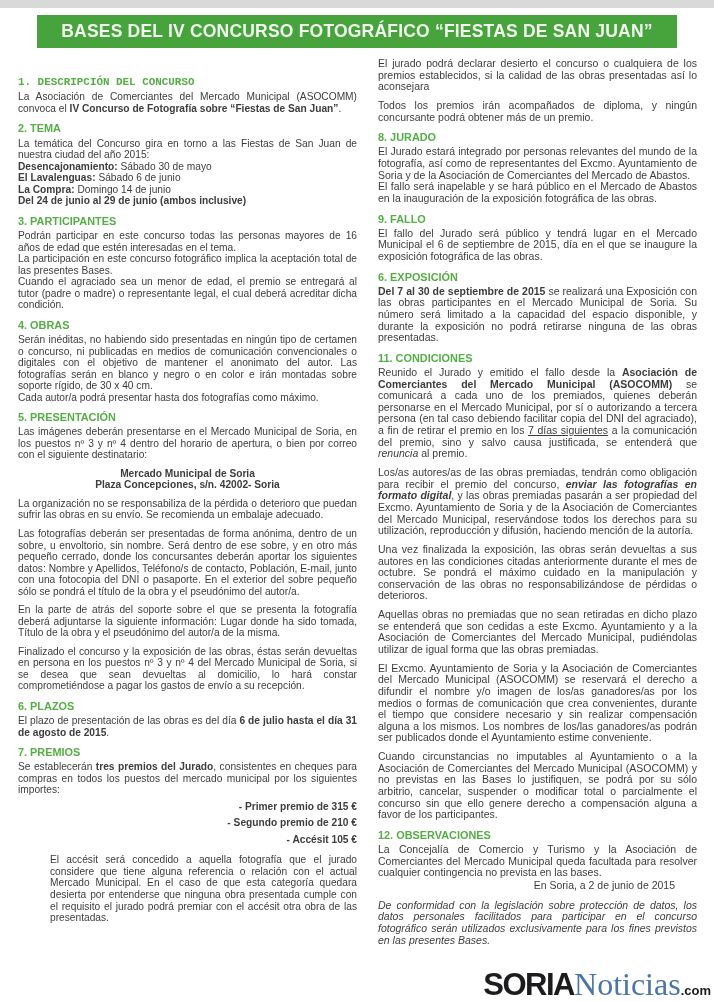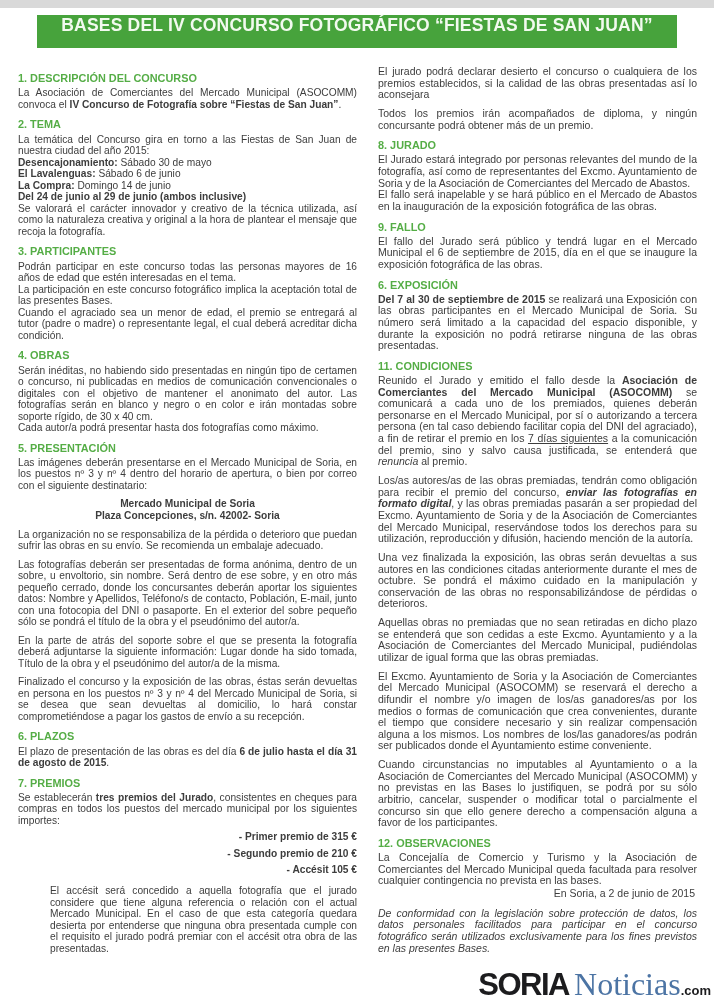--- a/index.html
+++ b/index.html
@@ -1,43 +1,43 @@
 <!DOCTYPE html>
 <html><head>
 <meta charset="utf-8">
 <style>
   html,body{margin:0;padding:0;background:#fff;}
   .page{position:relative;width:714px;height:1001px;background:#ffffff;overflow:hidden;
         font-family:"Liberation Sans",sans-serif;color:#3d3d3d;}
   .top-strip{height:8px;background:#d9d9d9;}
-  .title-bar{margin:7px 37px 8px 37px;height:33px;background:#47a33c;
-             display:flex;justify-content:center;}
+  .title-bar{margin:7px 37px 0 37px;height:33px;background:#47a33c;
+             display:flex;align-items:center;justify-content:center;}
   .title-bar span{color:#f2faef;font-weight:bold;font-size:17.5px;letter-spacing:.2px;}
   .cols{display:flex;gap:21px;padding:10px 17px 0 18px;align-items:flex-start;}
   .col{text-align:justify;}
   .col-left{width:339px;font-size:10.2px;line-height:1.13;}
   .col-right{width:319px;font-size:10.5px;line-height:1.11;}
   .sec-title{color:#55ad46;font-weight:bold;font-size:10.9px;margin:8px 0 3px;text-align:left;}
-  .col > .sec-title:first-child{margin-top:6px;}
+  .col > .sec-title:first-child{margin-top:18px;font-family:Liberation Mono, monospace;}
   .para{margin:0 0 7px 0;}
   .k-line{margin:0;}
   .k-center{margin:0;text-align:center;font-weight:bold;}
   .k-center + .k-p{margin-top:7px;}
   .k-bullet{margin:5px 0 5px 30px;font-weight:bold;text-align:right;}
   .k-bullet + .k-p{margin-top:9px;margin-left:32px;}
-  .k-right{text-align:right;margin:1px 2px 8px 0;}
+  .k-right{text-align:right;margin:1px 22px 8px 0;}
   .k-pi{font-style:italic;margin:2px 0 6px 0;}
   .s-b{font-weight:bold;}
   .s-i{font-style:italic;}
   .s-bi{font-weight:bold;font-style:italic;}
   .s-u{text-decoration:underline;}
   .footer-logo{position:absolute;right:3px;bottom:1px;white-space:nowrap;background:#fff;
                padding-left:8px;line-height:1;}
   .brand-soria{font-weight:bold;font-size:31px;color:#1c1c1e;letter-spacing:-1.5px;}
-  .brand-noticias{font-family:"Liberation Serif",serif;font-size:32px;color:#4c74a4;margin-left:5px;}
+  .brand-noticias{font-family:"Liberation Serif",serif;font-size:32px;color:#4c74a4;}
   .brand-tld{font-weight:bold;font-size:13px;color:#1c1c1e;}
 </style>
 </head>
 <body>
 
 <div class="page">
   <div class="top-strip"></div>
 
   <div class="title-bar">
     <span>BASES DEL IV CONCURSO FOTOGRÁFICO “FIESTAS DE SAN JUAN”</span>
@@ -46,21 +46,20 @@
   <div class="cols">
     <div class="col col-left">
         <div class="sec-title">1. DESCRIPCIÓN DEL CONCURSO</div>
         <div class="para k-p"><span>La Asociación de Comerciantes del Mercado Municipal (ASOCOMM) convoca el </span><span class="s-b">IV Concurso de Fotografía sobre “Fiestas de San Juan”</span><span>.</span></div>
         <div class="sec-title">2. TEMA</div>
         <div class="para k-line"><span>La temática del Concurso gira en torno a las Fiestas de San Juan de nuestra ciudad del año 2015:</span></div>
         <div class="para k-line"><span class="s-b">Desencajonamiento:</span><span> Sábado 30 de mayo</span></div>
         <div class="para k-line"><span class="s-b">El Lavalenguas:</span><span> Sábado 6 de junio</span></div>
         <div class="para k-line"><span class="s-b">La Compra:</span><span> Domingo 14 de junio</span></div>
         <div class="para k-line"><span class="s-b">Del 24 de junio al 29 de junio (ambos inclusive)</span></div>
-        <div class="para k-p"><span>Se valorará el carácter innovador y creativo de la técnica utilizada, así como la naturaleza creativa y original a la hora de plantear el mensaje que recoja la fotografía.</span></div>
         <div class="sec-title">3. PARTICIPANTES</div>
         <div class="para k-line"><span>Podrán participar en este concurso todas las personas mayores de 16 años de edad que estén interesadas en el tema.</span></div>
         <div class="para k-line"><span>La participación en este concurso fotográfico implica la aceptación total de las presentes Bases.</span></div>
         <div class="para k-p"><span>Cuando el agraciado sea un menor de edad, el premio se entregará al tutor (padre o madre) o representante legal, el cual deberá acreditar dicha condición.</span></div>
         <div class="sec-title">4. OBRAS</div>
         <div class="para k-line"><span>Serán inéditas, no habiendo sido presentadas en ningún tipo de certamen o concurso, ni publicadas en medios de comunicación convencionales o digitales con el objetivo de mantener el anonimato del autor. Las fotografías serán en blanco y negro o en color e irán montadas sobre soporte rígido, de 30 x 40 cm.</span></div>
         <div class="para k-line"><span>Cada autor/a podrá presentar hasta dos fotografías como máximo.</span></div>
         <div class="sec-title">5. PRESENTACIÓN</div>
         <div class="para k-p"><span>Las imágenes deberán presentarse en el Mercado Municipal de Soria, en los puestos nº 3 y nº 4 dentro  del horario de apertura, o bien por correo con el siguiente destinatario:</span></div>
         <div class="para k-center"><span>Mercado Municipal de Soria</span></div>

